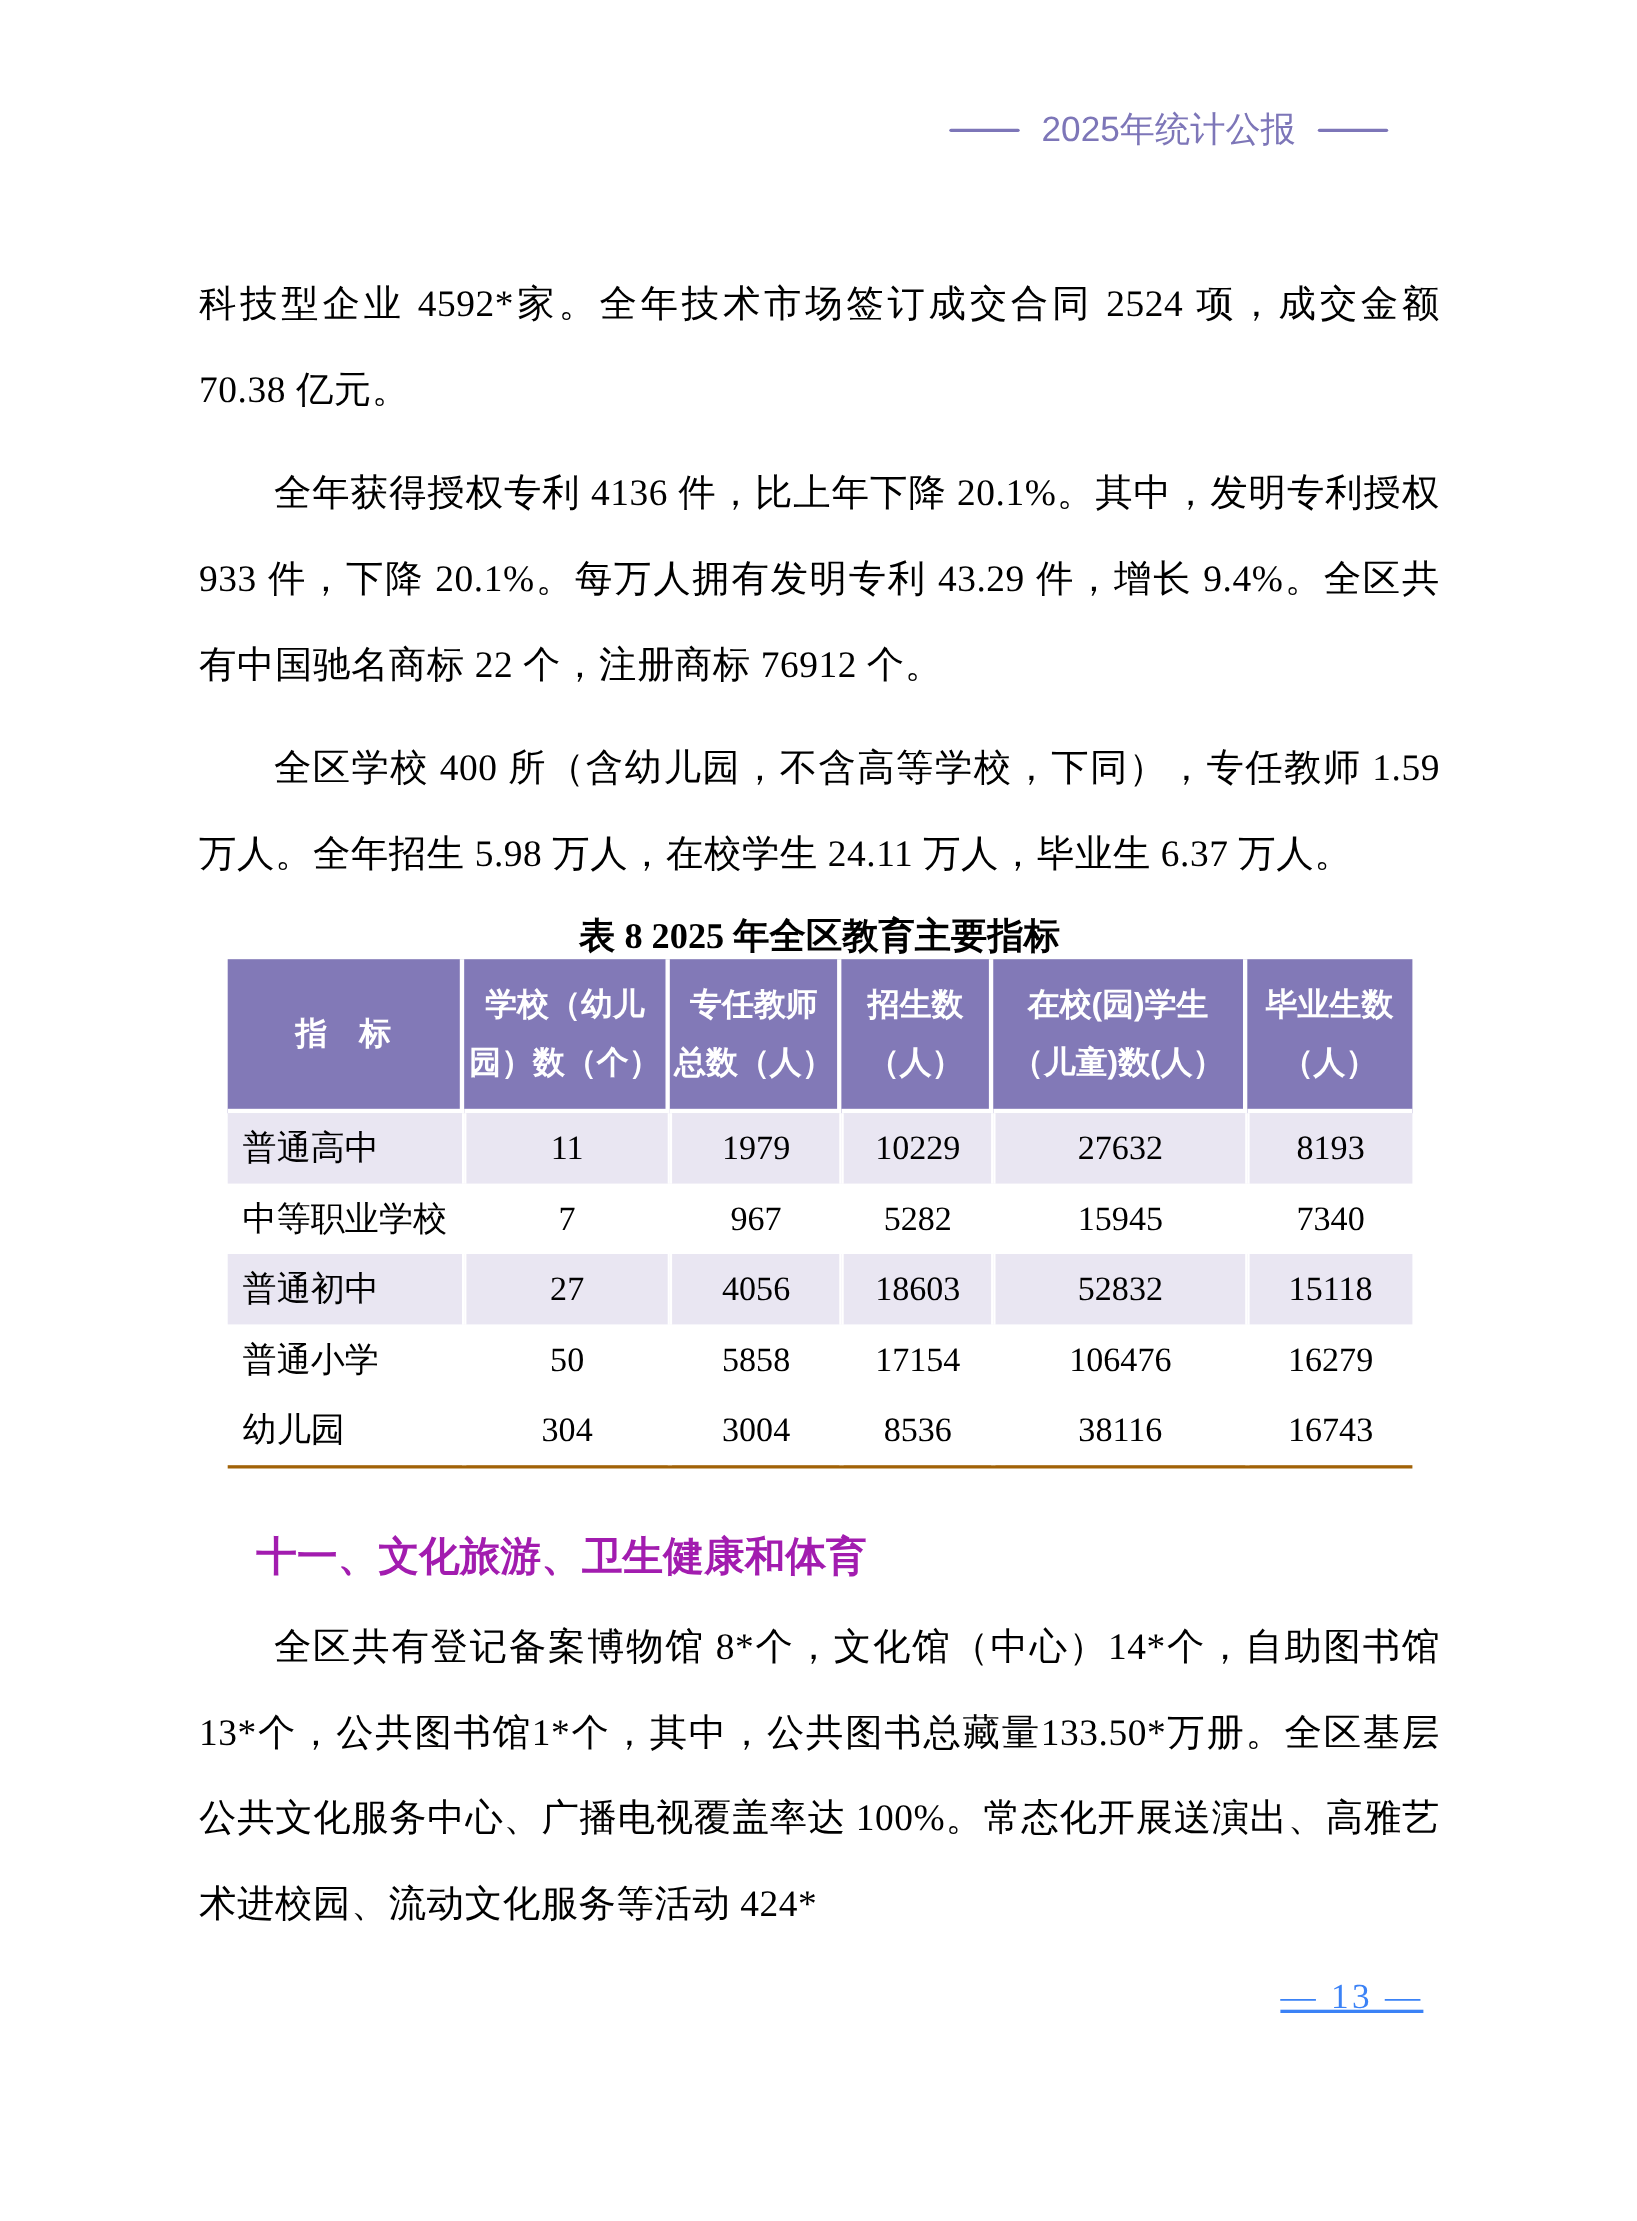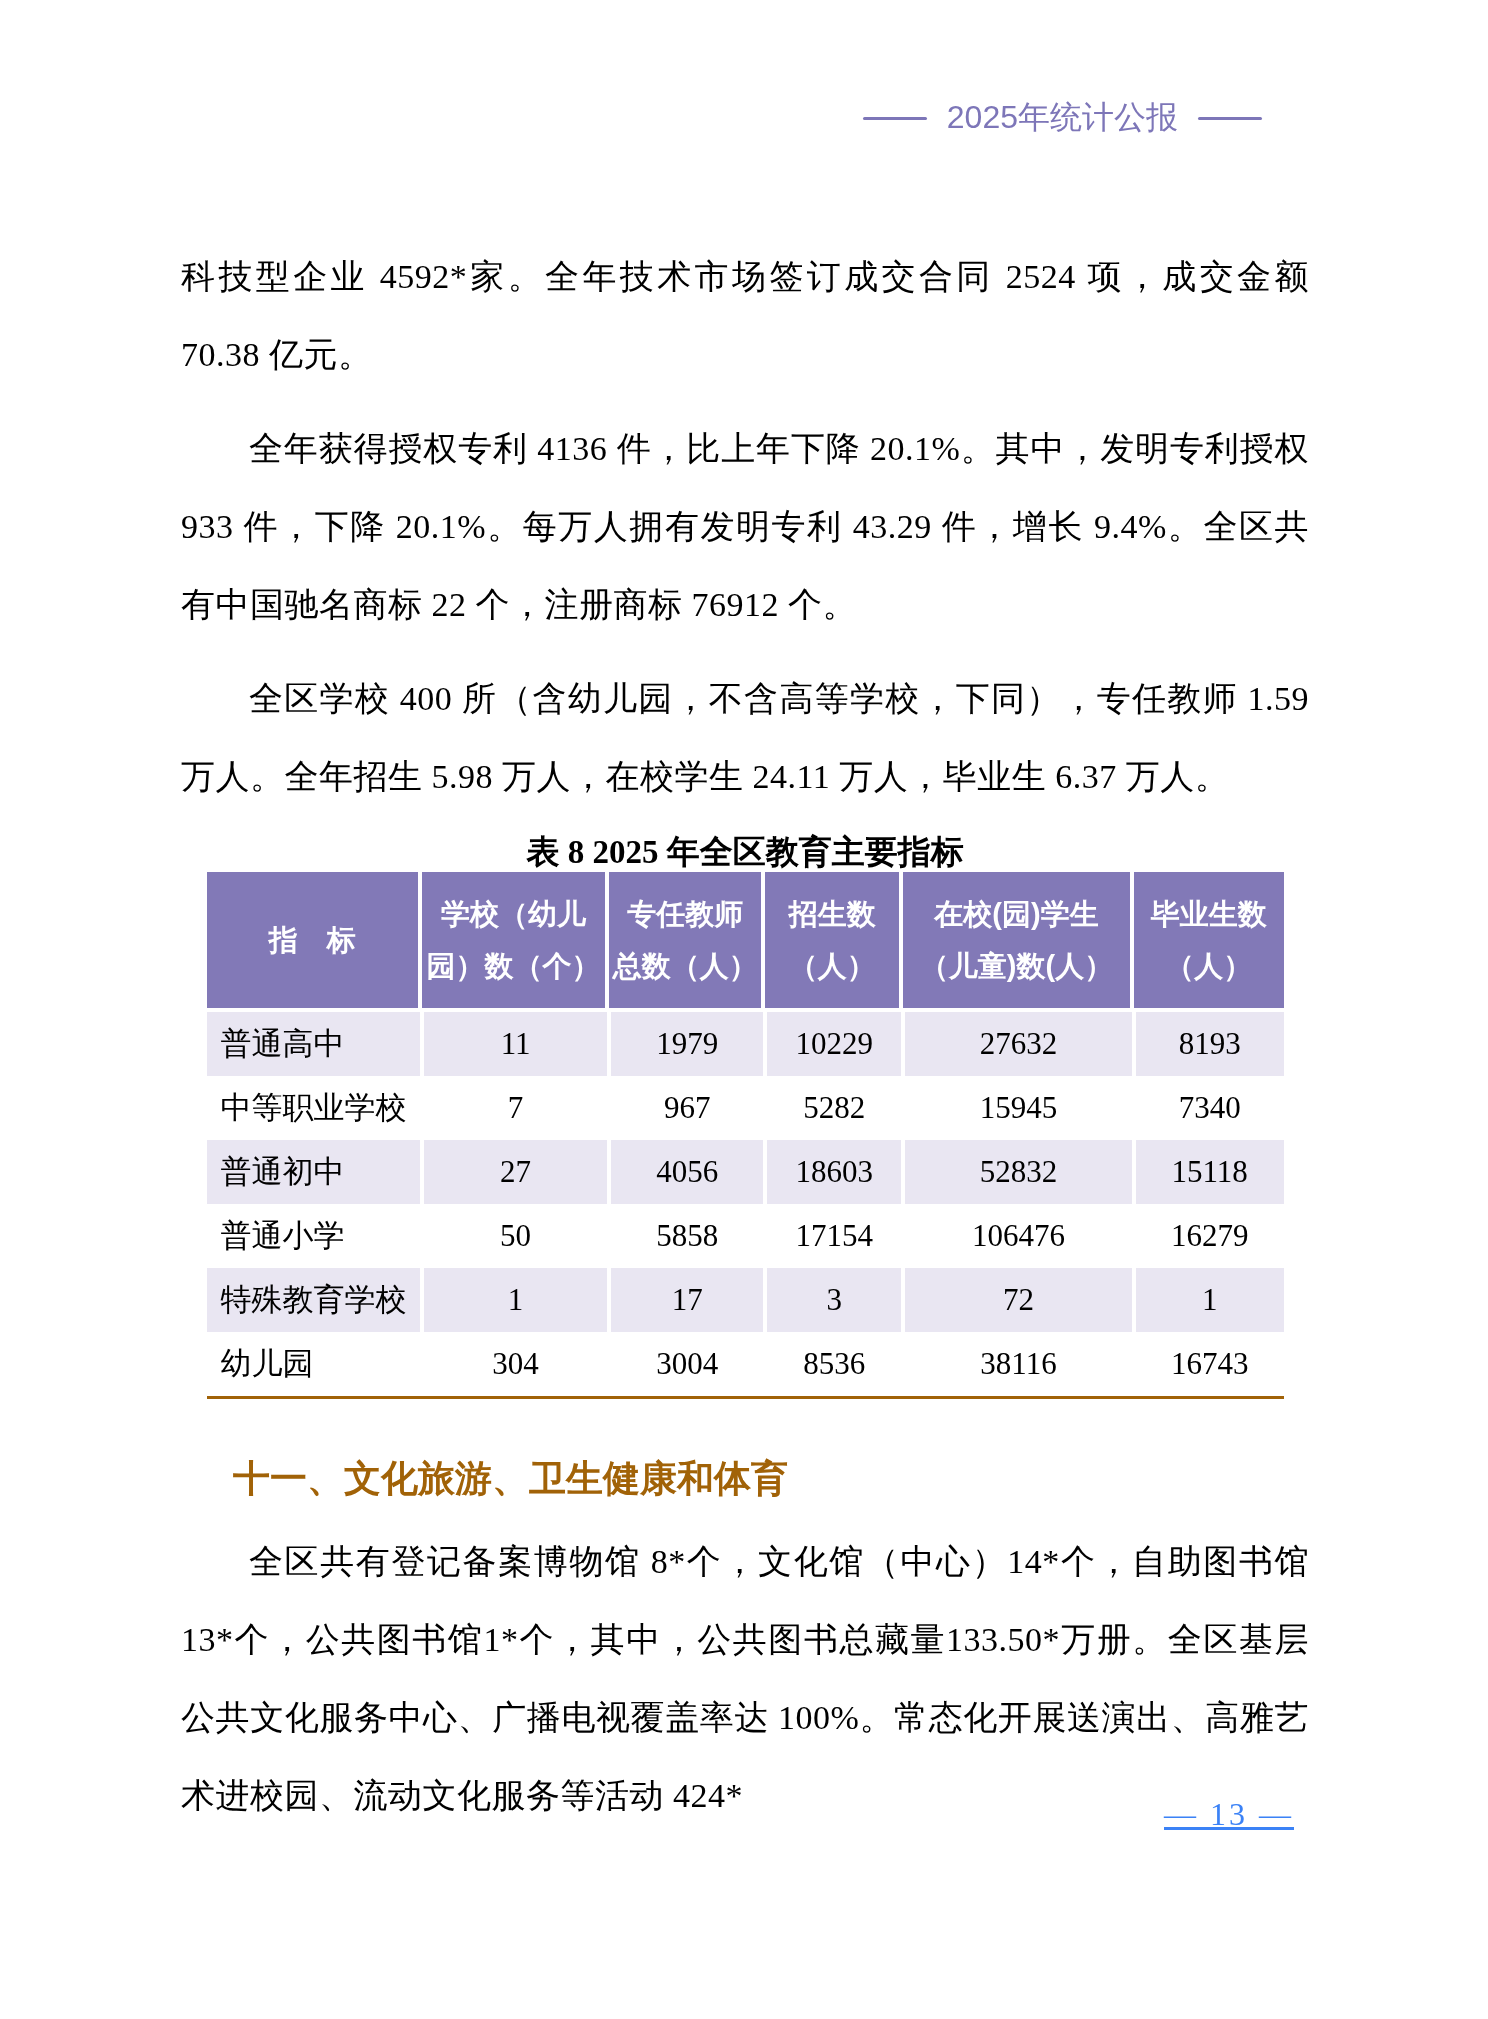--- a/index.html
+++ b/index.html
@@ -82,21 +82,21 @@
   .edu-table td.row-label { text-align: left; padding-left: 14px; border-left: none; }
   .edu-table td:last-child { border-right: none; }
   .edu-table tr.shaded td { background: #E9E6F2; }
   
   .section-heading {
     margin: 58px 0 0 68px;
     font-family: "Liberation Sans", "DejaVu Sans", sans-serif;
     font-size: 37px;
     font-weight: bold;
     line-height: 44px;
-    color: #a16207;
+    color: #a21caf;
   }
   .after-heading { margin-top: 22px; }
   
   .page-footer {
     position: absolute;
     top: 1796px;
     right: 194px;
     font-size: 32px;
     letter-spacing: 3px;
     color: #3b82f6;
@@ -199,28 +199,20 @@
           <td>15118</td>
         </tr>
         <tr>
           <td class="row-label">普通小学</td>
           <td>50</td>
           <td>5858</td>
           <td>17154</td>
           <td>106476</td>
           <td>16279</td>
         </tr>
-        <tr class="shaded">
-          <td class="row-label">特殊教育学校</td>
-          <td>1</td>
-          <td>17</td>
-          <td>3</td>
-          <td>72</td>
-          <td>1</td>
-        </tr>
         <tr>
           <td class="row-label">幼儿园</td>
           <td>304</td>
           <td>3004</td>
           <td>8536</td>
           <td>38116</td>
           <td>16743</td>
         </tr>
       </tbody>
     </table>

